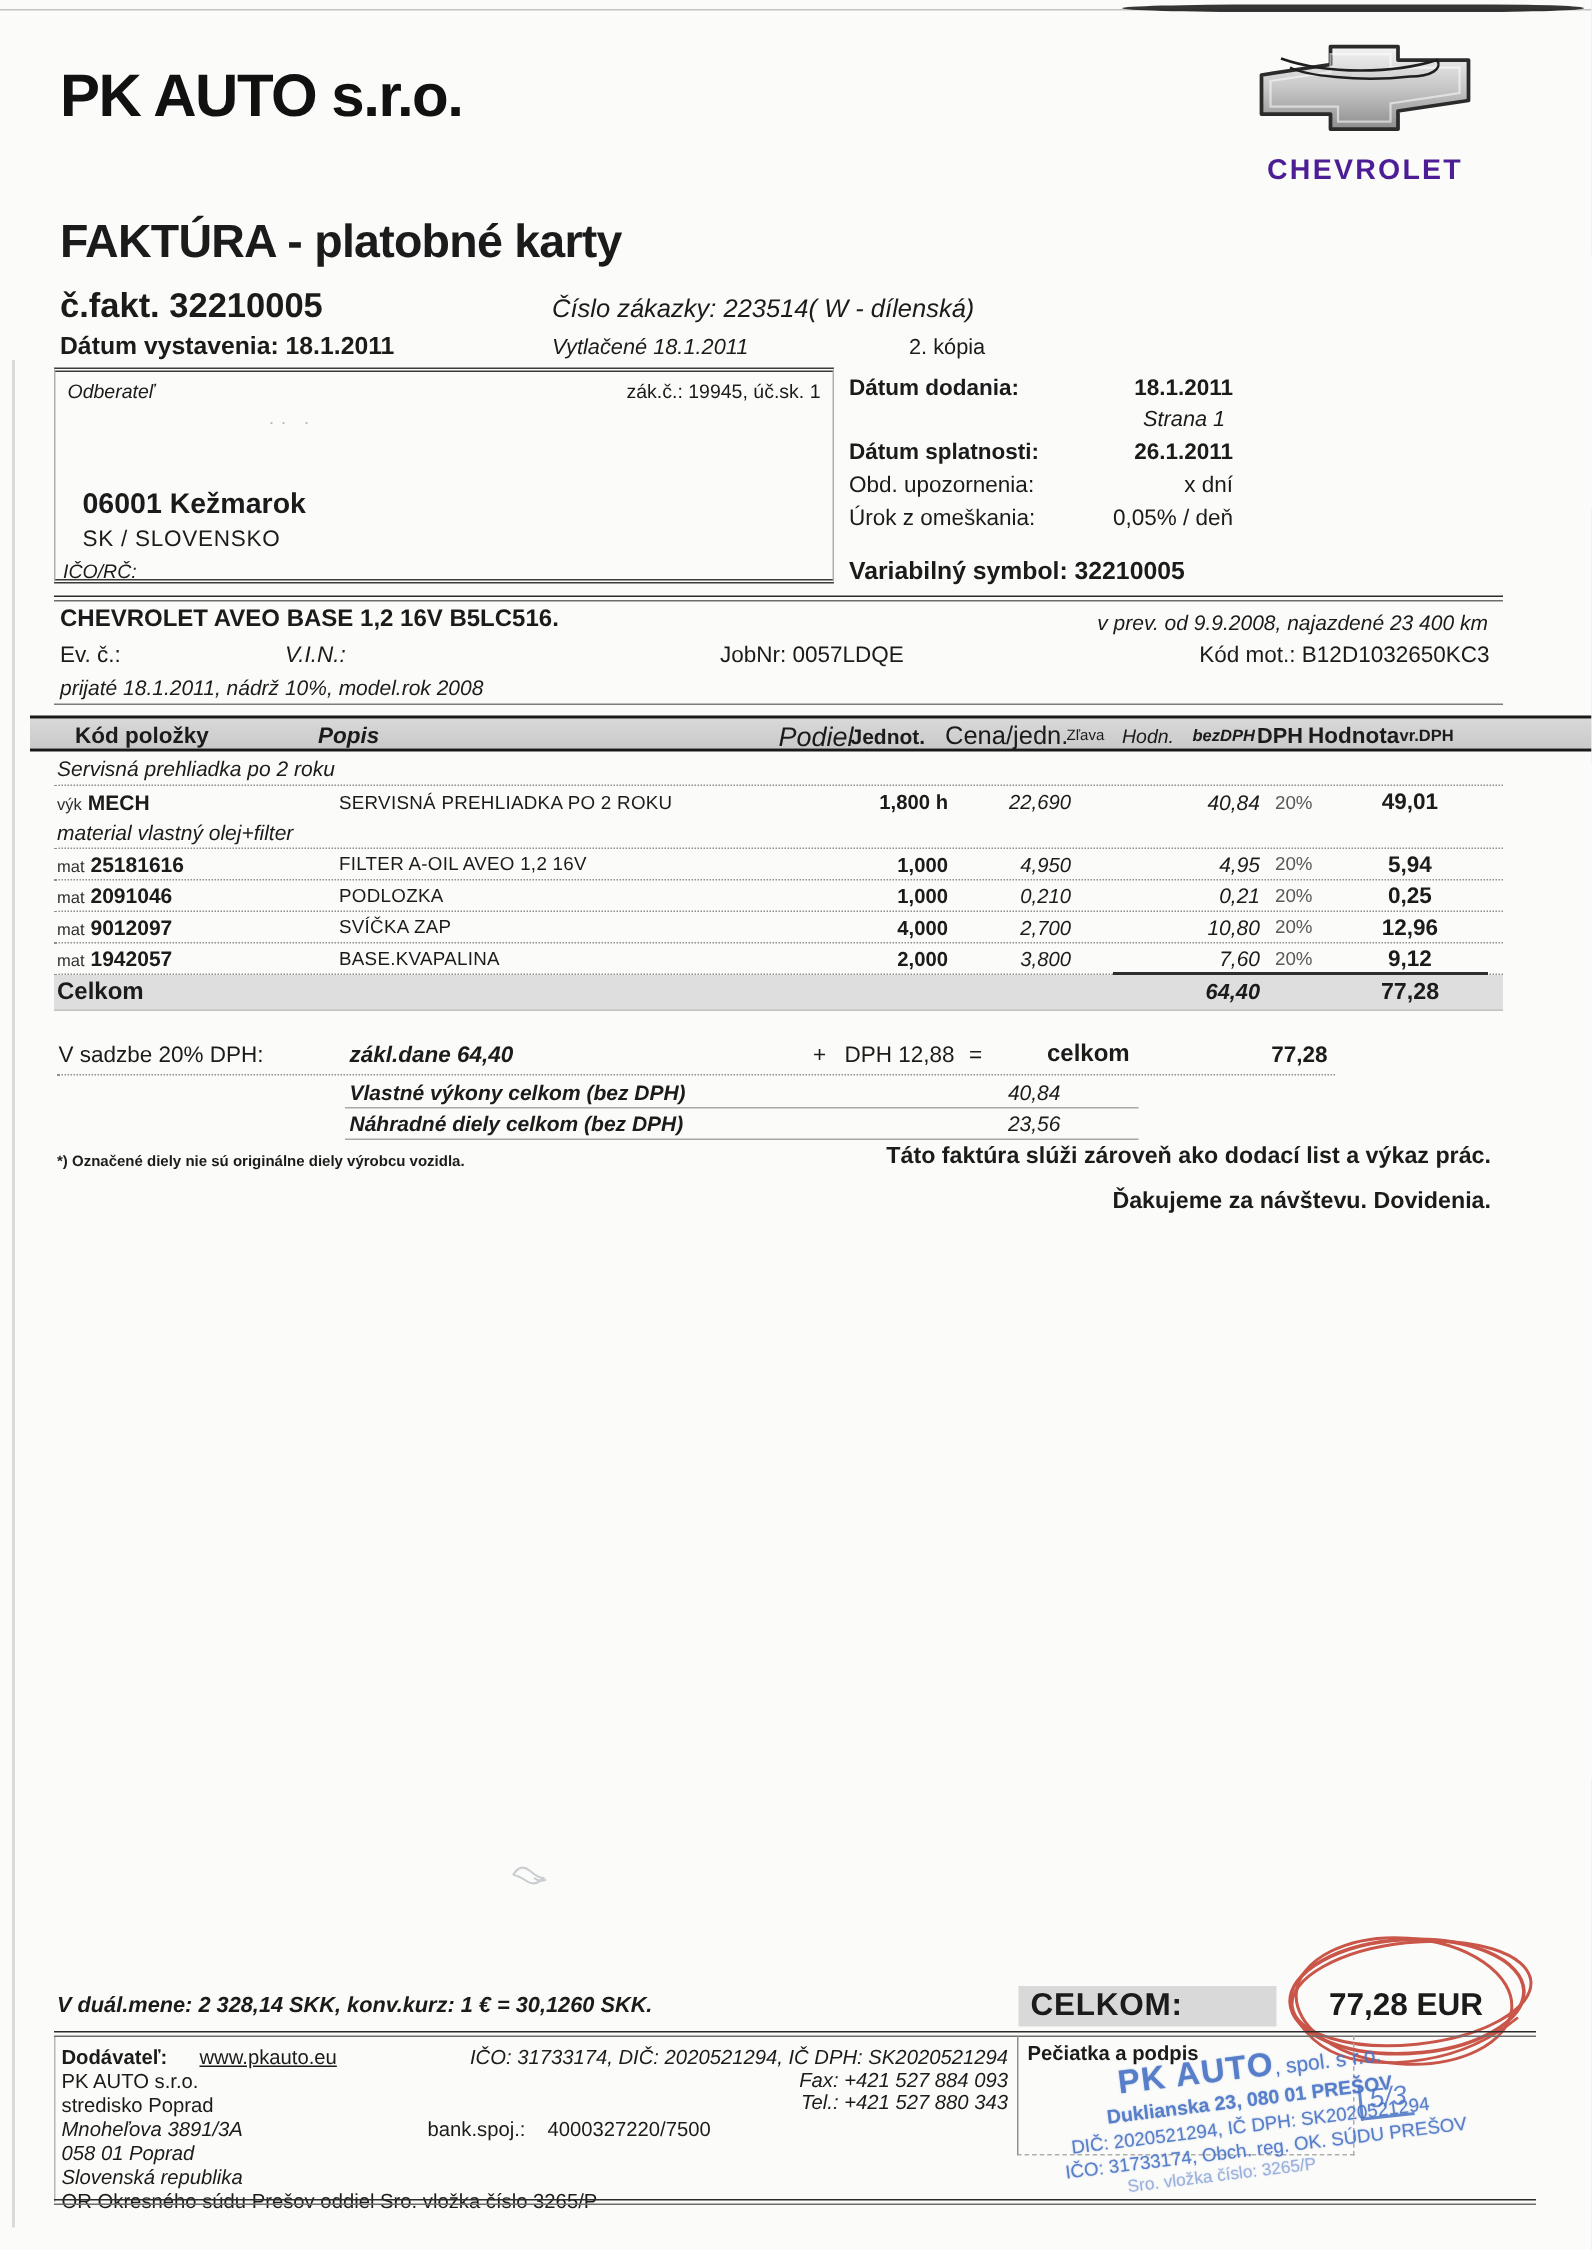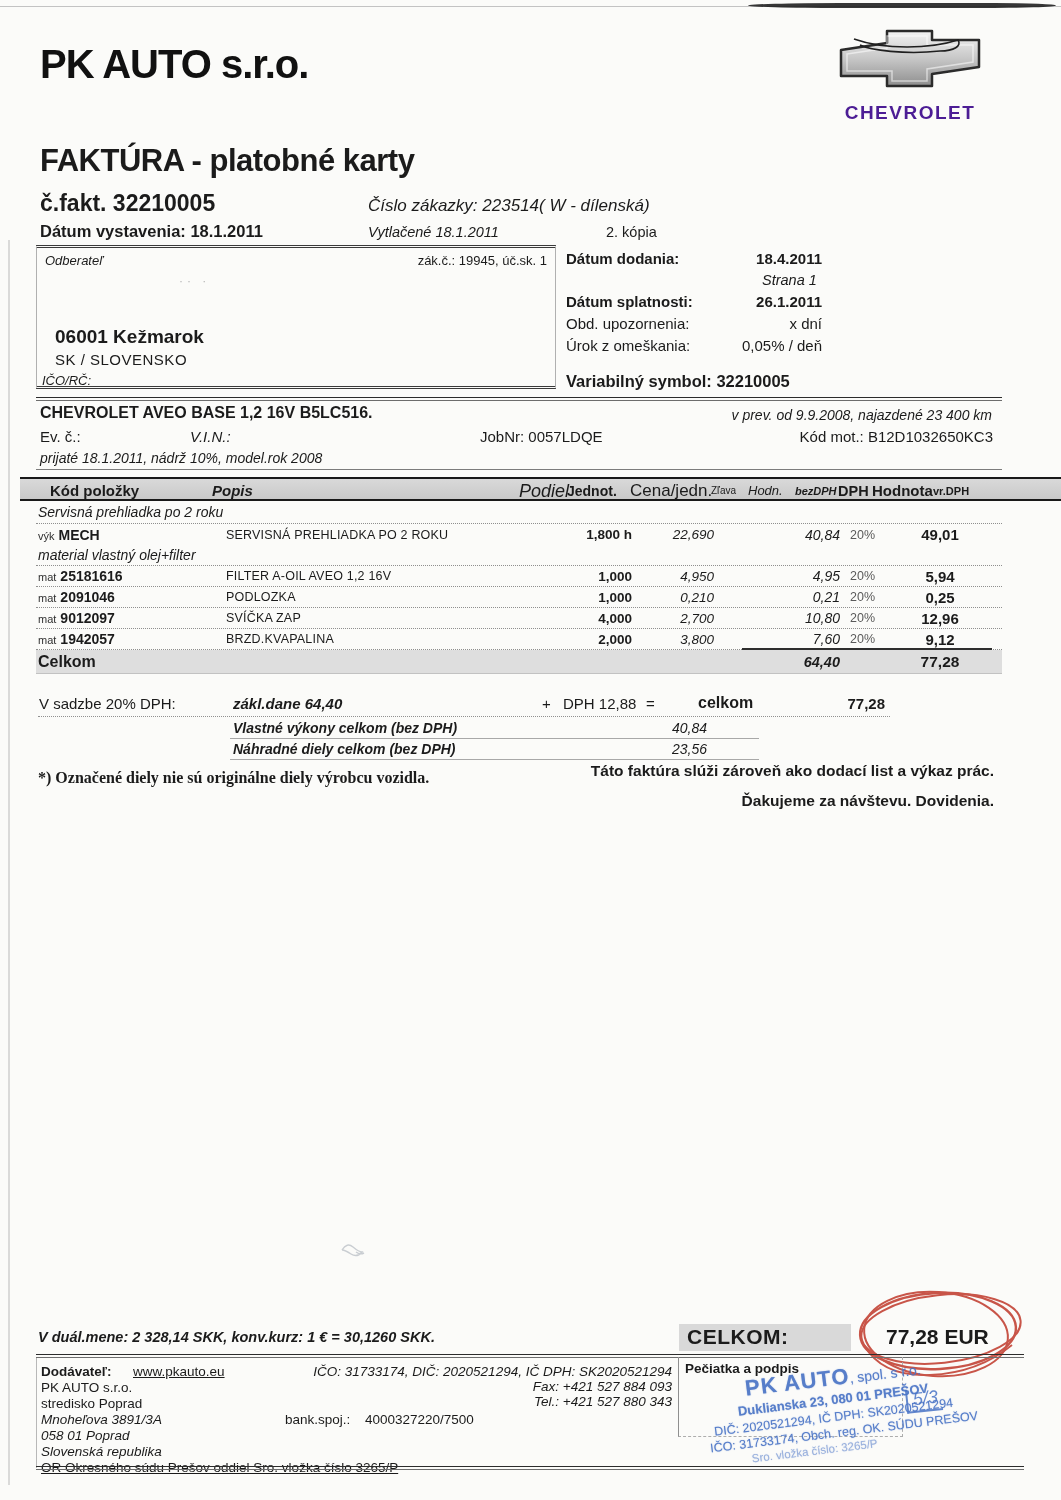--- a/index.html
+++ b/index.html
@@ -95,21 +95,21 @@
   .row-total .c-ex    { font-weight:bold; font-style:italic; font-size:14.5px; }
   .row-total .c-total { font-size:15.5px; }
   .heavy-line { position:absolute; left:706px; top:-2px; width:250px; height:2px; background:#2e2e2e; }
 
   
   .vs { position:absolute; font-size:15px; white-space:nowrap; }
   .vs-line { position:absolute; height:1px; background:#a8a8a8; }
   .vs-dotted { position:absolute; height:1px; border-bottom:1px dotted #909090; }
 
   
-  .note-star   { position:absolute; left:38px;  top:769px; font-size:16px; font-weight:bold;font-family:Liberation Serif, serif; }
+  .note-star   { position:absolute; left:38px;  top:769px; font-size:10px; font-weight:bold; }
   .note-deliv  { position:absolute; left:560px; top:762px; width:434px; text-align:right; font-size:15.5px; font-weight:bold; }
   .note-thanks { position:absolute; left:560px; top:792px; width:434px; text-align:right; font-size:15.5px; font-weight:bold; }
 
   .smudge { position:absolute; left:338px; top:1238px; opacity:.45; }
 
   
   .dual   { position:absolute; left:38px; top:1329px; font-size:14.5px; font-weight:bold; font-style:italic; }
   .celkom-bg { position:absolute; left:679px; top:1324px; width:172px; height:27px; background:#d9d9d9; }
   .celkom-label { position:absolute; left:8px; top:1px; font-size:21px; font-weight:bold; letter-spacing:.5px; }
   .celkom-amount { position:absolute; left:886px; top:1325px; font-size:21px; font-weight:bold; white-space:nowrap; }
@@ -179,21 +179,21 @@
     <div class="cust-label">Odberateľ</div>
     <div class="cust-account">zák.č.: 19945, úč.sk. 1</div>
     <div class="cust-dots">·· ·</div>
     <div class="cust-city">06001 Kežmarok</div>
     <div class="cust-country">SK / SLOVENSKO</div>
     <div class="cust-id">IČO/RČ:</div>
   </div>
 
   <div class="pay-row bold" style="top:250px">
     <span>Dátum dodania:</span>
-    <span>18.4.2011</span>
+    <span>18.1.2011</span>
   </div>
   <div class="pay-row bold" style="top:293px">
     <span>Dátum splatnosti:</span>
     <span>26.1.2011</span>
   </div>
   <div class="pay-row" style="top:315px">
     <span>Obd. upozornenia:</span>
     <span>x dní</span>
   </div>
   <div class="pay-row" style="top:337px">
@@ -264,21 +264,21 @@
       <span class="c-code"><span class="pfx">mat</span><span class="code">9012097</span></span>
       <span class="c-desc">SVÍČKA ZAP</span>
       <span class="c-qty">4,000</span>
       <span class="c-price">2,700</span>
       <span class="c-ex">10,80</span>
       <span class="c-vat">20%</span>
       <span class="c-total">12,96</span>
     </div>
     <div class="t-row row-item dotted">
       <span class="c-code"><span class="pfx">mat</span><span class="code">1942057</span></span>
-      <span class="c-desc">BRZD.KVAPALINA</span>
+      <span class="c-desc">BASE.KVAPALINA</span>
       <span class="c-qty">2,000</span>
       <span class="c-price">3,800</span>
       <span class="c-ex">7,60</span>
       <span class="c-vat">20%</span>
       <span class="c-total">9,12</span>
     </div>
     <div class="t-row row-total">
       <div class="heavy-line"></div>
       <span class="c-label">Celkom</span>
       <span></span>
@@ -334,21 +334,21 @@
     <span class="fl i f-right" style="left:235px; top:6px; width:400px;">IČO: 31733174, DIČ: 2020521294, IČ DPH: SK2020521294</span>
     <span class="fl" style="left:4px; top:22px;">PK AUTO s.r.o.</span>
     <span class="fl i f-right" style="left:435px; top:21px; width:200px;">Fax: +421 527 884 093</span>
     <span class="fl" style="left:4px; top:38px;">stredisko Poprad</span>
     <span class="fl i f-right" style="left:435px; top:36px; width:200px;">Tel.: +421 527 880 343</span>
     <span class="fl i" style="left:4px; top:54px;">Mnoheľova 3891/3A</span>
     <span class="fl" style="left:248px; top:54px;">bank.spoj.:</span>
     <span class="fl" style="left:328px; top:54px;">4000327220/7500</span>
     <span class="fl i" style="left:4px; top:70px;">058 01 Poprad</span>
     <span class="fl i" style="left:4px; top:86px;">Slovenská republika</span>
-    <span class="fl" style="left:4px; top:102px;text-decoration:underline;">OR Okresného súdu Prešov oddiel Sro. vložka číslo 3265/P</span>
+    <span class="fl" style="left:4px; top:102px;">OR Okresného súdu Prešov oddiel Sro. vložka číslo 3265/P</span>
     <div class="stamp-cell">
       <span class="lbl">Pečiatka a podpis</span>
     </div>
   </div>
   <div class="rule-double" style="left:36px; top:1466px; width:988px;"></div>
 
   <div class="stamp">
     <div class="s1"><span class="big">PK AUTO</span><span class="sm">, spol. s r.o.</span></div>
     <div class="s2">Duklianska 23, 080 01 PREŠOV</div>
     <div class="s3">DIČ: 2020521294, IČ DPH: SK2020521294</div>

